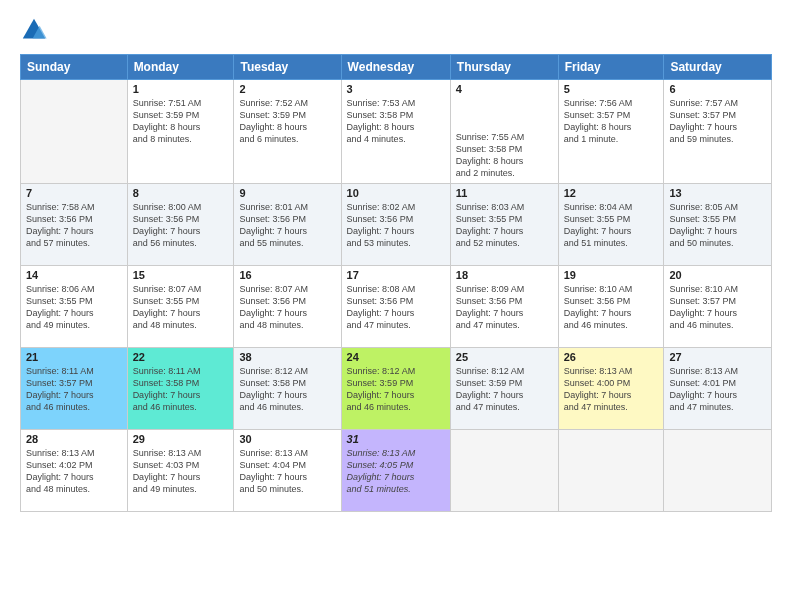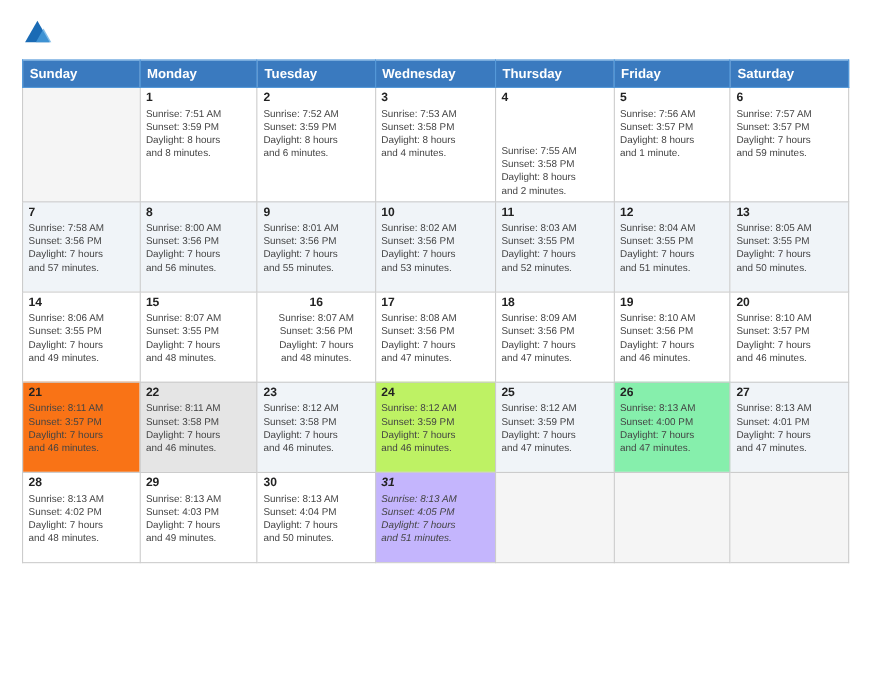--- a/index.html
+++ b/index.html
@@ -223,21 +223,21 @@
 Daylight: 7 hours
 and 49 minutes.</div>
           </td>
           <td style="background: rgb(255, 255, 255);">
             <span class="day-num">15</span>
             <div class="day-info" style="white-space: pre-line;">Sunrise: 8:07 AM
 Sunset: 3:55 PM
 Daylight: 7 hours
 and 48 minutes.</div>
           </td>
-          <td style="background: rgb(255, 255, 255); text-align: center;">
+          <td style="background: rgb(255, 255, 255);">
             <span class="day-num">16</span>
             <div class="day-info" style="white-space: pre-line;">Sunrise: 8:07 AM
 Sunset: 3:56 PM
 Daylight: 7 hours
 and 48 minutes.</div>
           </td>
           <td style="background: rgb(255, 255, 255); margin-top: 31px;">
             <span class="day-num">17</span>
             <div class="day-info" style="white-space: pre-line;">Sunrise: 8:08 AM
 Sunset: 3:56 PM
@@ -260,56 +260,56 @@
           </td>
           <td style="background: rgb(255, 255, 255);">
             <span class="day-num">20</span>
             <div class="day-info" style="white-space: pre-line;">Sunrise: 8:10 AM
 Sunset: 3:57 PM
 Daylight: 7 hours
 and 46 minutes.</div>
           </td>
         </tr>
         <tr>
-          <td style="background: #f97316; margin-left: 12px;">
+          <td style="background: #7dd3fc; margin-left: 12px;">
             <span class="day-num">21</span>
             <div class="day-info" style="white-space: pre-line;">Sunrise: 8:11 AM
 Sunset: 3:57 PM
 Daylight: 7 hours
 and 46 minutes.</div>
           </td>
-          <td style="background: #e5e5e5;">
+          <td style="background: #5eead4;">
             <span class="day-num">22</span>
             <div class="day-info" style="white-space: pre-line;">Sunrise: 8:11 AM
 Sunset: 3:58 PM
 Daylight: 7 hours
 and 46 minutes.</div>
           </td>
           <td style="background: rgb(240, 244, 248);">
-            <span class="day-num">23</span>
+            <span class="day-num">38</span>
             <div class="day-info" style="white-space: pre-line;">Sunrise: 8:12 AM
 Sunset: 3:58 PM
 Daylight: 7 hours
 and 46 minutes.</div>
           </td>
           <td style="background: #bef264;">
             <span class="day-num">24</span>
             <div class="day-info" style="white-space: pre-line;">Sunrise: 8:12 AM
 Sunset: 3:59 PM
 Daylight: 7 hours
 and 46 minutes.</div>
           </td>
           <td style="background: rgb(240, 244, 248);">
             <span class="day-num">25</span>
             <div class="day-info" style="white-space: pre-line;">Sunrise: 8:12 AM
 Sunset: 3:59 PM
 Daylight: 7 hours
 and 47 minutes.</div>
           </td>
-          <td style="background: #86efac;">
+          <td style="background: #fef9c3;">
             <span class="day-num">26</span>
             <div class="day-info" style="white-space: pre-line;">Sunrise: 8:13 AM
 Sunset: 4:00 PM
 Daylight: 7 hours
 and 47 minutes.</div>
           </td>
           <td style="background: rgb(240, 244, 248);">
             <span class="day-num">27</span>
             <div class="day-info" style="white-space: pre-line;">Sunrise: 8:13 AM
 Sunset: 4:01 PM

